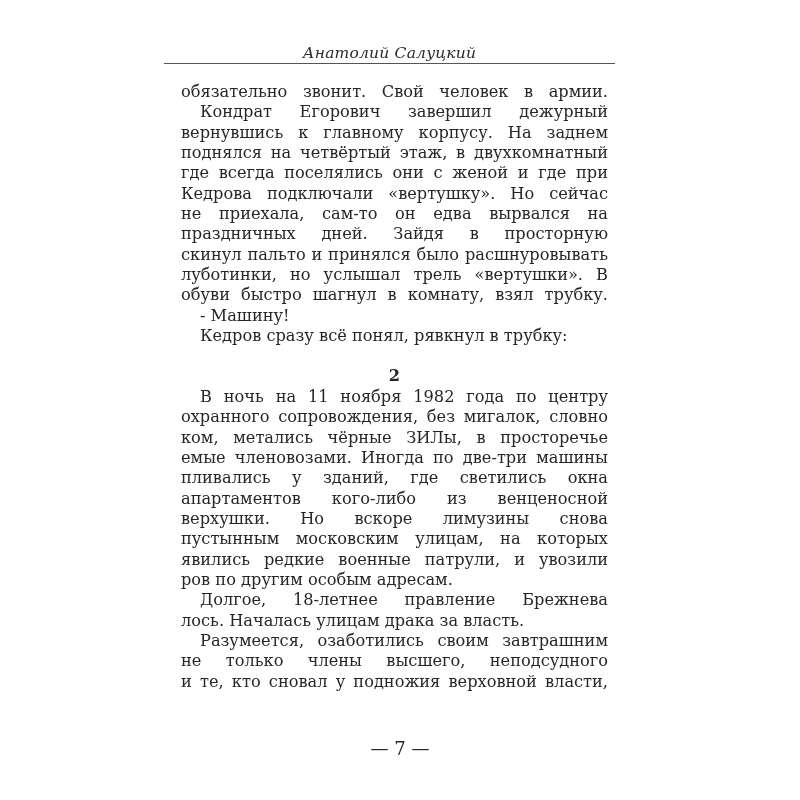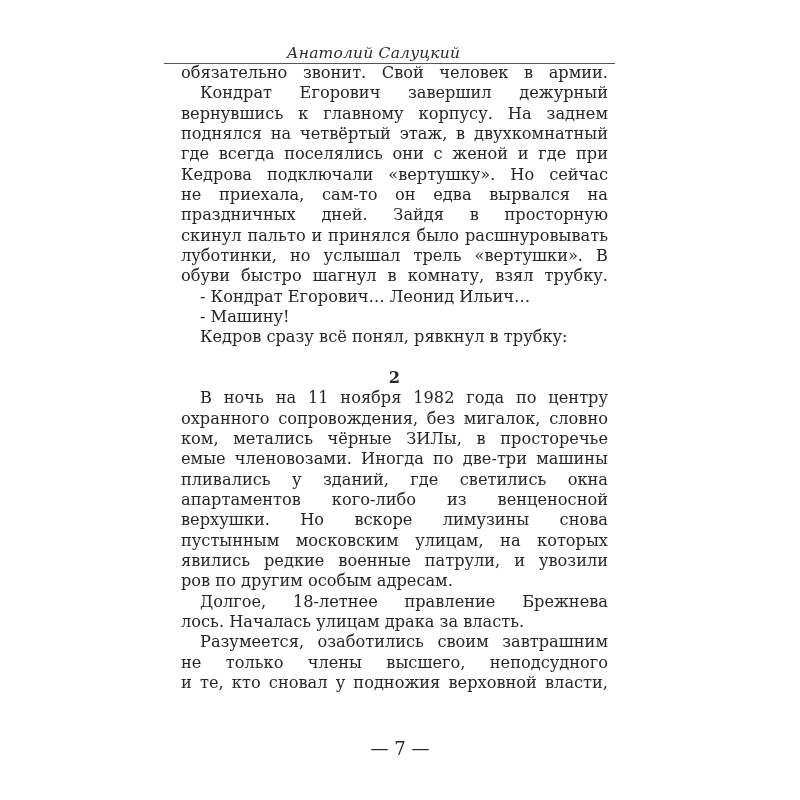--- a/index.html
+++ b/index.html
@@ -1,29 +1,29 @@
 <!DOCTYPE html>
 <html><head>
   <meta charset="utf-8">
   <style>
     html, body { margin: 0; padding: 0; background: #ffffff; }
     body { width: 800px; height: 800px; position: relative; overflow: hidden; }
     .page { position: absolute; left: 0; top: 0; width: 800px; height: 800px; background: #fff; }
     .running-head {
-      position: absolute; left: 148px; width: 451px; top: 44px;
+      position: absolute; left: 164px; width: 451px; top: 44px;
       text-align: center;
       font-family: "DejaVu Serif", serif; font-style: italic;
       font-size: 15.5px; color: #2a2a2a; letter-spacing: 0.2px;
     }
     .head-rule {
       position: absolute; left: 164px; width: 451px; top: 63px;
       height: 0; border-top: 1.5px solid #555;
     }
     .body-text {
-      position: absolute; left: 181px; top: 63px; width: 427px;
+      position: absolute; left: 181px; top: 82px; width: 427px;
       font-family: "DejaVu Serif", serif; font-size: 16.2px;
       line-height: 20.35px; color: #262626;
     }
     .line { white-space: nowrap; height: 20.35px; }
     .line.j { text-align: justify; text-align-last: justify; white-space: normal; overflow: hidden; }
     .line.ind { padding-left: 19px; }
     .chapter-num {
       text-align: center; font-weight: bold; height: 20.35px; margin-top: 20px;
     }
     .folio {
@@ -45,21 +45,20 @@
       <div class="line j ind">Кондрат Егорович завершил дежурный моцион,</div>
       <div class="line j">вернувшись к главному корпусу. На заднем лифте</div>
       <div class="line j">поднялся на четвёртый этаж, в двухкомнатный люкс,</div>
       <div class="line j">где всегда поселялись они с женой и где при заезде</div>
       <div class="line j">Кедрова подключали «вертушку». Но сейчас Зинаида</div>
       <div class="line j">не приехала, сам-то он едва вырвался на несколько</div>
       <div class="line j">праздничных дней. Зайдя в просторную прихожую,</div>
       <div class="line j">скинул пальто и принялся было расшнуровывать по-</div>
       <div class="line j">луботинки, но услышал трель «вертушки». В уличной</div>
       <div class="line j">обуви быстро шагнул в комнату, взял трубку. Звонил</div>
-      <div class="line ind">- Кондрат Егорович… Леонид Ильич…</div>
       <div class="line ind">- Машину!</div>
       <div class="line ind">Кедров сразу всё понял, рявкнул в трубку:</div>
     </div>
 
     <div class="chapter-num">2</div>
 
     <div>
       <div class="line j ind">В ночь на 11 ноября 1982 года по центру Москвы без</div>
       <div class="line j">охранного сопровождения, без мигалок, словно тай-</div>
       <div class="line j">ком, метались чёрные ЗИЛы, в просторечье имену-</div>

